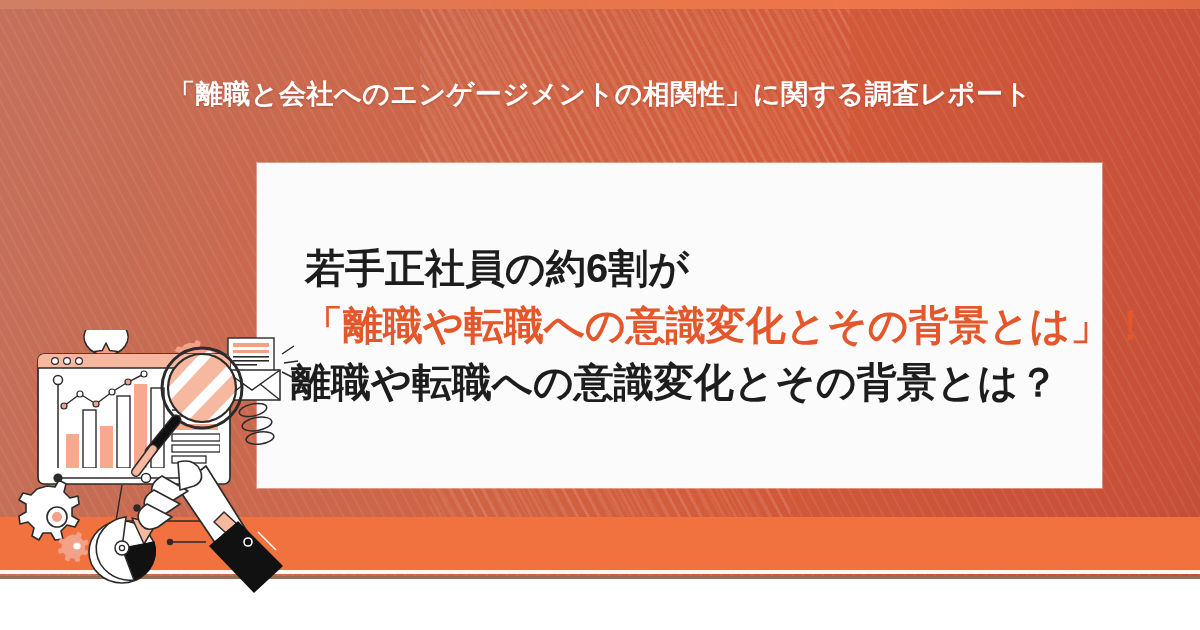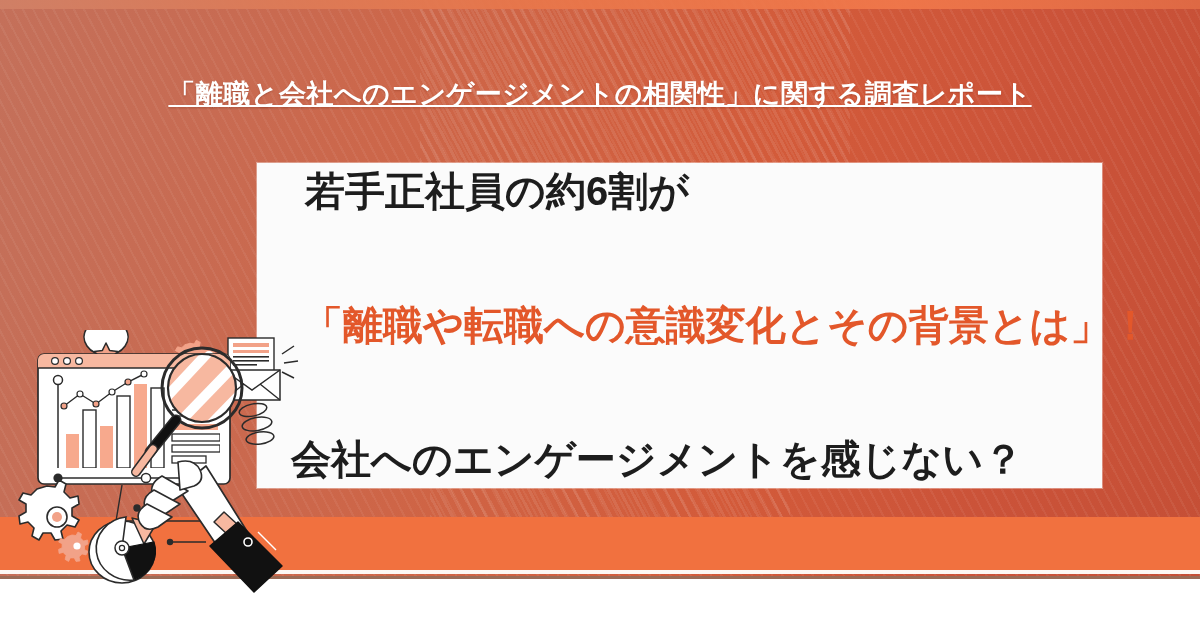--- a/index.html
+++ b/index.html
@@ -86,34 +86,33 @@
   .header-title {
     position:absolute; left:0; top:78px; width:1200px;
     text-align:center;
     color:#ffffff;
     font-size:27px;
     font-weight:bold;
     letter-spacing:.5px;
     line-height:1.2;
     text-shadow:0 1px 2px rgba(120,40,20,.35);
     white-space:nowrap;
-    text-decoration:underline;
   }
 
   
   .card {
     position:absolute; left:257px; top:163px;
     width:845px; height:325px;
     background:#fbfbfb;
     box-shadow:0 0 0 1px rgba(255,255,255,.35);
   }
   .card-inner {
     position:absolute; left:0; top:0; width:100%; height:100%;
     display:flex; flex-direction:column;
-    justify-content:space-between;
+    justify-content:center;
     padding:0 26px 0 26px;
   }
   .headline-line {
     font-size:40px;
     font-weight:bold;
     line-height:1.42;
     color:#1d1d1d;
     white-space:nowrap;
   }
   .line-1 { padding-left:22px; }
@@ -138,21 +137,21 @@
   <div class="bg-floor-line"></div>
   <div class="bg-floor-rule"></div>
   <div class="bg-white-base"></div>
 
   <div class="header-title">「離職と会社へのエンゲージメントの相関性」に関する調査レポート</div>
 
   <div class="card">
     <div class="card-inner">
       <div class="headline-line line-1">若手正社員の約6割が</div>
       <div class="headline-line line-2">「離職や転職への意識変化とその背景とは」！</div>
-      <div class="headline-line line-3">会社へのエンゲージメントを感じない？</div>
+      <div class="headline-line line-3">離職や転職への意識変化とその背景とは？</div>
     </div>
   </div>
 
   <div class="illo">
     <svg viewBox="0 0 300 290" xmlns="http://www.w3.org/2000/svg">
       <defs>
         <clipPath id="lensClip">
             <circle cx="192" cy="58" r="34"></circle>
           </clipPath>
         <clipPath id="screenClip">

